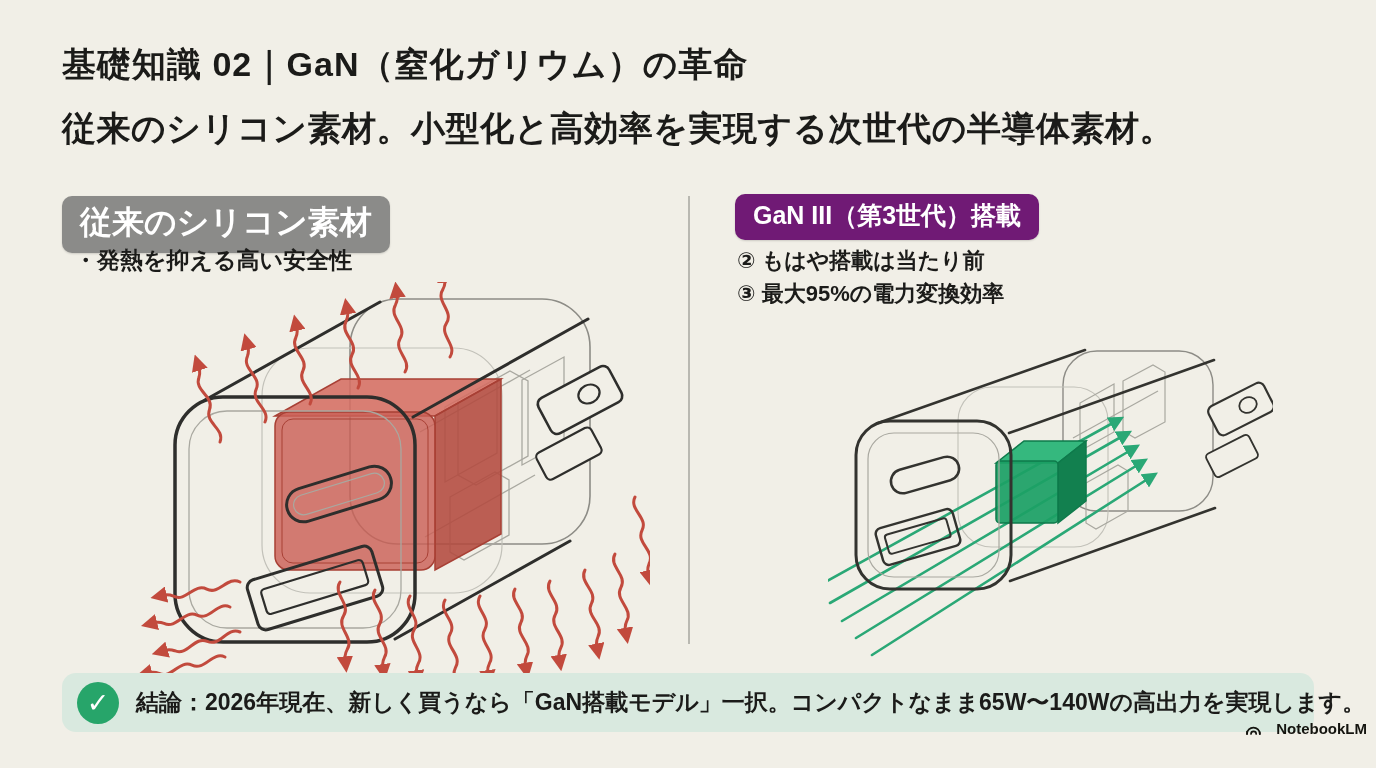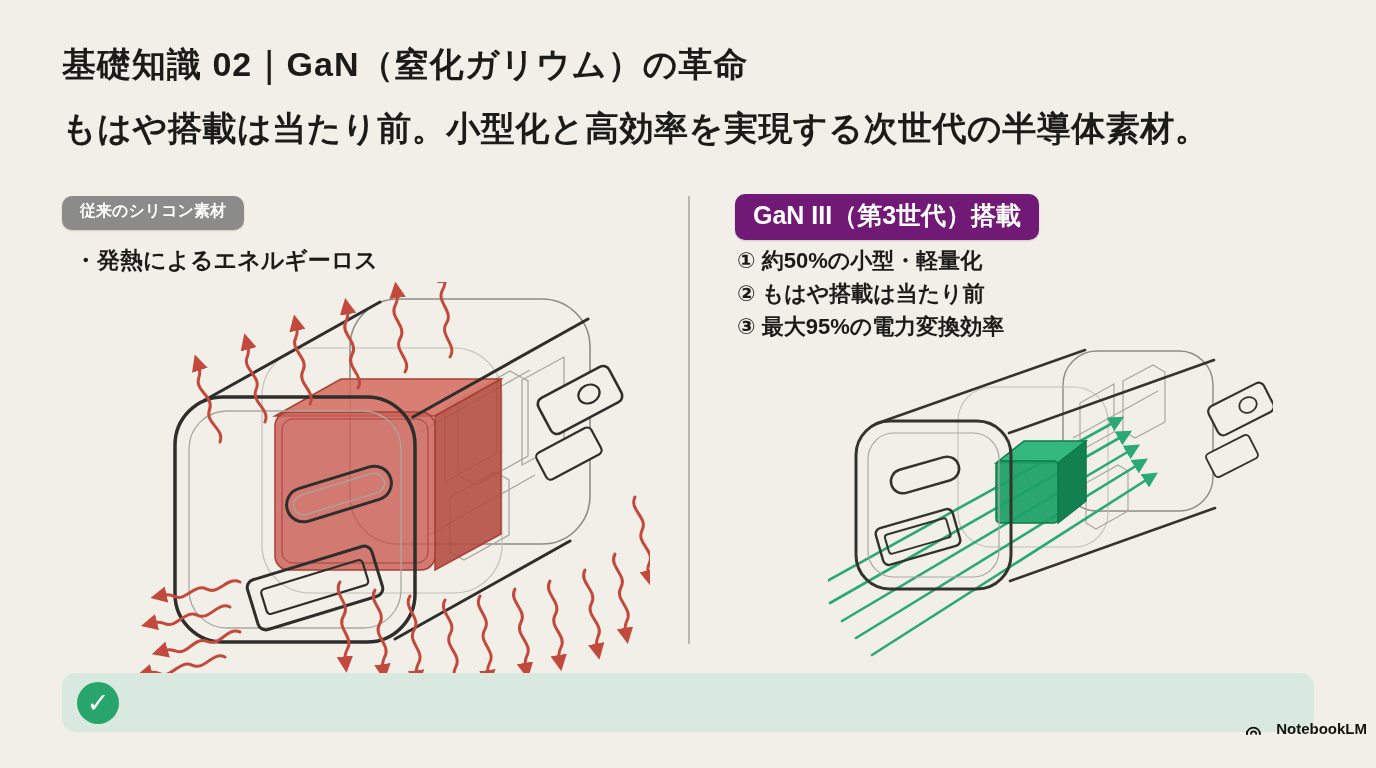--- a/index.html
+++ b/index.html
@@ -6,49 +6,48 @@
   body{
     width:1376px;height:768px;position:relative;overflow:hidden;
     background:#f1efe7;color:#1b1b19;
     font-family:"Liberation Sans","DejaVu Sans",sans-serif;
   }
   .abs{position:absolute;}
   .title{left:62px;top:42px;font-size:34px;font-weight:800;letter-spacing:1px;white-space:nowrap;}
   .subtitle{left:62px;top:106px;font-size:34px;font-weight:800;letter-spacing:.5px;white-space:nowrap;}
   .badge{display:inline-block;color:#ffffff;font-weight:800;border-radius:10px;
          padding:5px 18px 8px;white-space:nowrap;box-shadow:0 1px 2px rgba(0,0,0,.15);}
-  .badge-gray{left:62px;top:196px;font-size:16px;background:#8b8b89;}
+  .badge-gray{left:62px;top:196px;font-size:32px;background:#8b8b89;}
   .badge-green{left:735px;top:194px;font-size:25px;background:#701a75;}
   .bullets{left:74px;top:242px;font-size:23px;font-weight:700;line-height:36px;white-space:nowrap;}
   .ganlist{left:737px;top:244px;font-size:22px;font-weight:700;line-height:33px;white-space:nowrap;}
   .divider{left:688px;top:196px;width:2px;height:448px;background:#b9b8b1;}
   .banner{left:62px;top:673px;width:1252px;height:59px;background:#d9e9df;border-radius:14px;
           display:flex;align-items:center;}
   .check-circle{width:42px;height:42px;border-radius:50%;background:#27a56a;margin-left:15px;
           display:flex;align-items:center;justify-content:center;color:#fff;font-size:27px;font-weight:800;flex:0 0 auto;}
   .banner-text{margin-left:17px;font-size:23px;font-weight:700;white-space:nowrap;}
   .footer{right:9px;top:720px;display:flex;align-items:center;gap:13px;font-size:15px;font-weight:600;color:#14140f;}
   svg{display:block;}
 </style>
 </head>
 <body>
 
 <div class="abs title">基礎知識 02｜GaN（窒化ガリウム）の革命</div>
-<div class="abs subtitle">もはや搭載は当たり前。小型化と高効率を実現する次世代の半導体素材。</div>
+<div class="abs subtitle">従来のシリコン素材。小型化と高効率を実現する次世代の半導体素材。</div>
 
 <div class="abs badge badge-gray">従来のシリコン素材</div>
 <div class="abs bullets">
-  <div>・発熱によるエネルギーロス</div>
+  <div>・発熱を抑える高い安全性</div>
 </div>
 
 <div class="abs divider"></div>
 
 <div class="abs badge badge-green">GaN III（第3世代）搭載</div>
 <div class="abs ganlist">
-  <div>① 約50%の小型・軽量化</div>
   <div>② もはや搭載は当たり前</div>
   <div>③ 最大95%の電力変換効率</div>
 </div>
 
 <svg class="abs" style="left:90px;top:282px;" width="560" height="400" viewBox="0 0 560 400">
   <defs>
     <marker id="ra" viewBox="0 0 10 10" refX="7" refY="5" markerWidth="5.5" markerHeight="5.5" orient="auto-start-reverse">
       <path d="M0,0 L10,5 L0,10 z" fill="#c24a3d"></path>
     </marker>
     <path id="wv" d="M0,0 C9,-11 -9,-23 0,-34 C9,-45 -9,-57 0,-68 C5,-75 3,-81 3,-86" fill="none"></path>
@@ -193,20 +192,21 @@
     </g>
     <ellipse cx="420" cy="72" rx="9" ry="7.5" fill="none" stroke="#33332f" stroke-width="1.8" transform="rotate(-27 420 72)"></ellipse>
     <g transform="rotate(-27 404 123)">
       <rect x="380" y="110" width="48" height="26" rx="4" fill="#f1efe7" stroke="#33332f" stroke-width="1.9"></rect>
     </g>
   </g>
 </svg>
 
 <div class="abs banner">
   <div class="check-circle">✓</div>
+  <div class="banner-text">結論：2026年現在、新しく買うなら「GaN搭載モデル」一択。コンパクトなまま65W〜140Wの高出力を実現します。</div>
 </div>
 
 <div class="abs footer">
   <svg width="18" height="16" viewBox="0 0 18 16">
     <path d="M2,13 A6.4,6.4 0 0 1 14.8,13" fill="none" stroke="#14140f" stroke-width="1.7" stroke-linecap="round"></path>
     <path d="M6,13 A2.6,2.6 0 0 1 11.2,13" fill="none" stroke="#14140f" stroke-width="1.7" stroke-linecap="round"></path>
     <line x1="2" y1="13" x2="2" y2="10.5" stroke="#14140f" stroke-width="1.7" stroke-linecap="round"></line>
     <line x1="14.8" y1="13" x2="14.8" y2="11" stroke="#14140f" stroke-width="1.7" stroke-linecap="round"></line>
   </svg>
   <span>NotebookLM</span>

